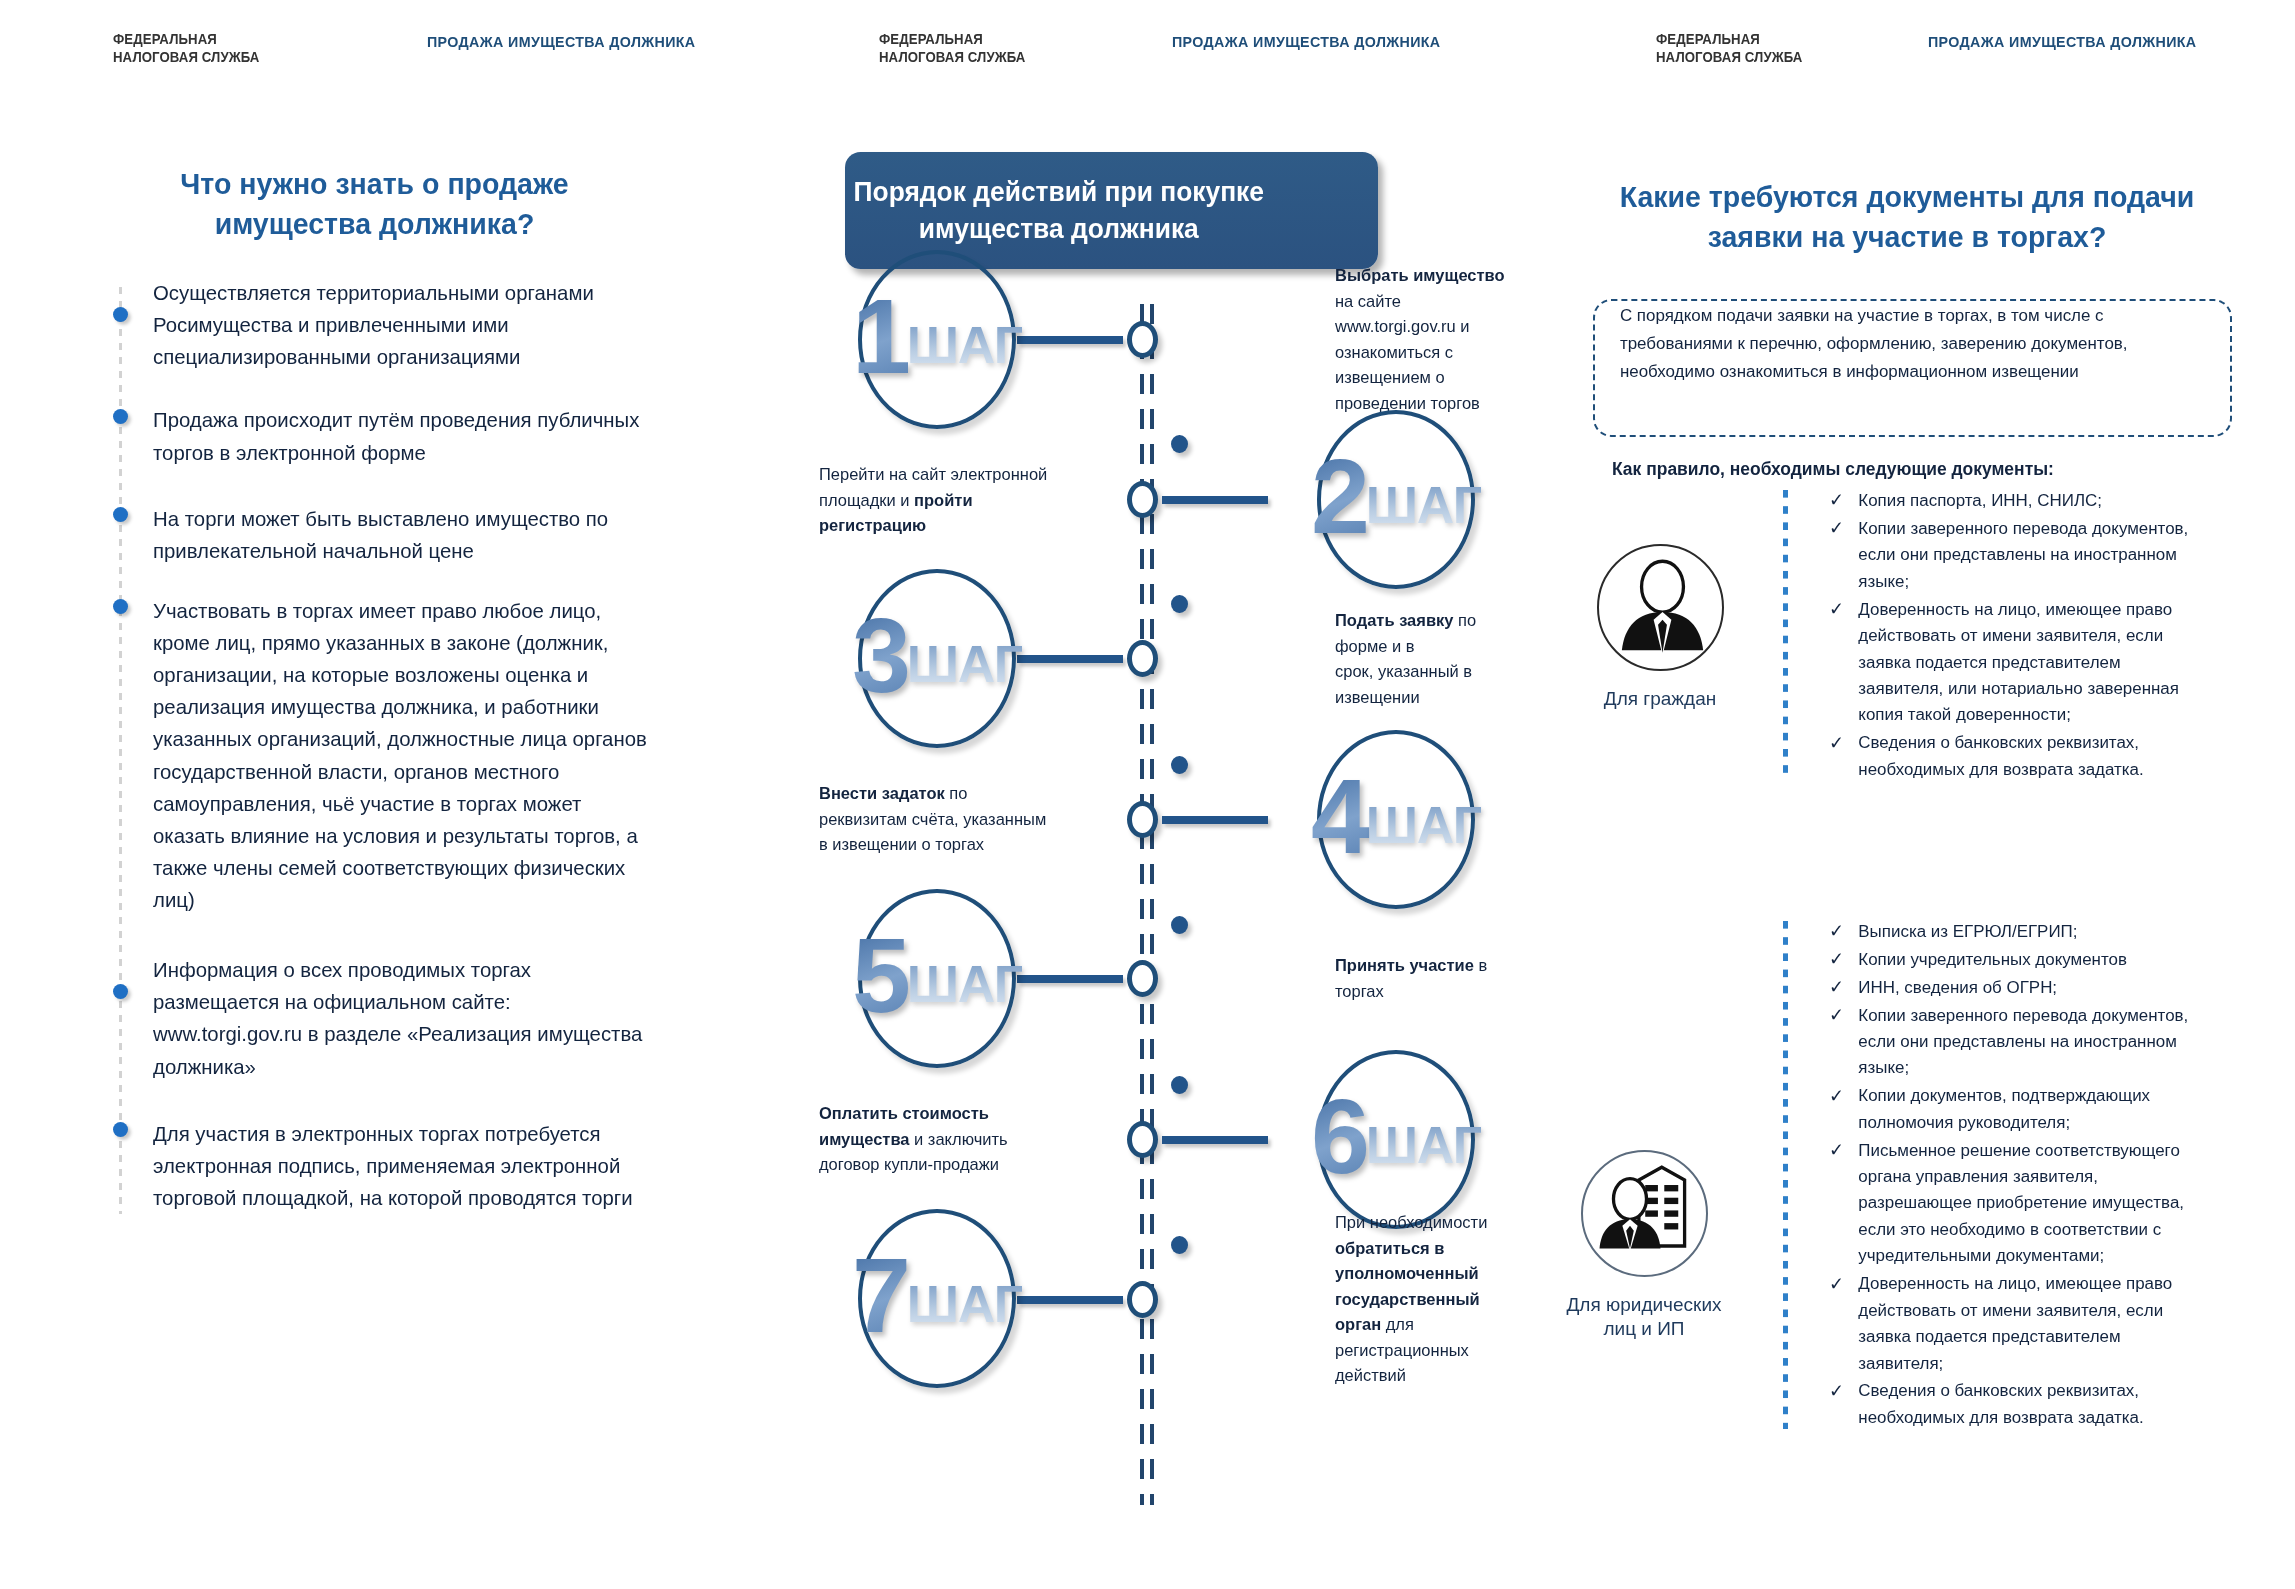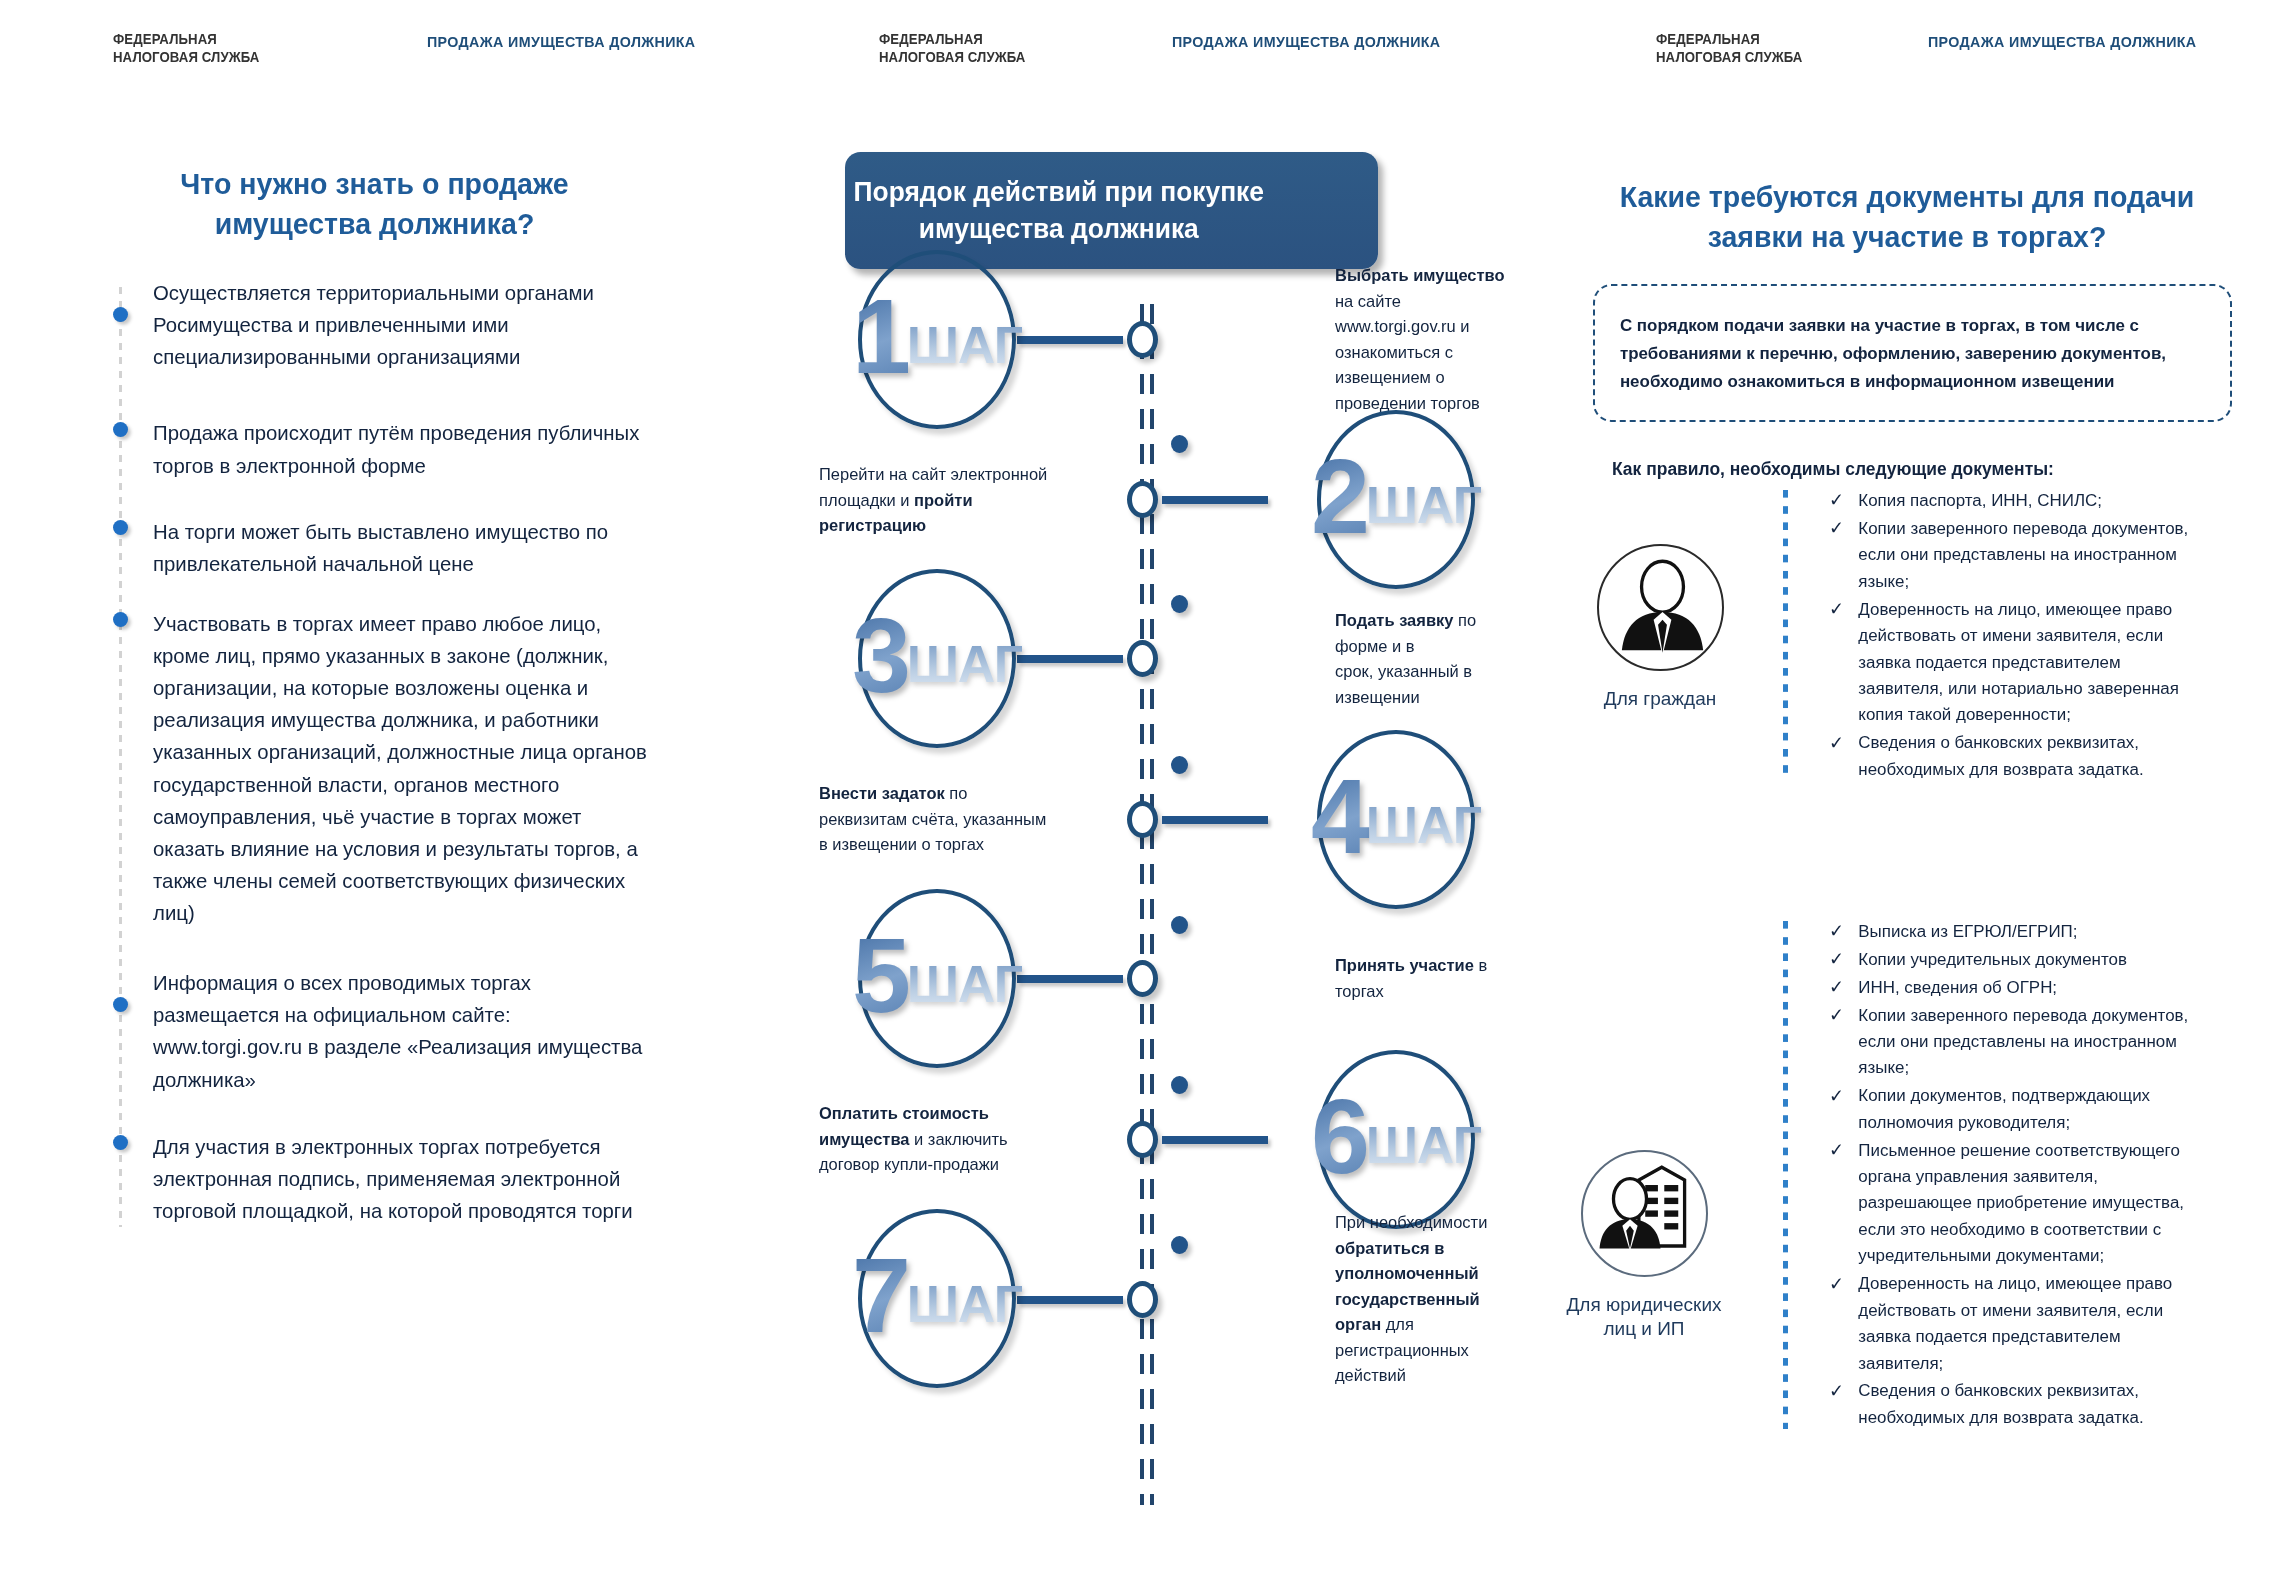--- a/index.html
+++ b/index.html
@@ -54,21 +54,21 @@
     font-size:21px; line-height:1.53; color:#13243f; white-space:pre-line;
     transform:scaleX(.97); transform-origin:left top;
   }
   
   #lb0 .dot { top:30px; }
   #lb1 .dot { top:4.2px; }
   #lb2 .dot { top:4.2px; }
   #lb3 .dot { top:4.2px; }
   #lb4 .dot { top:30px; }
   #lb5 .dot { top:4.2px; }
-  #lb0 { margin-bottom:44px; }
+  #lb0 { margin-bottom:31px; }
   #lb1 { margin-bottom:34px; }
   #lb2 { margin-bottom:28px; }
   #lb3 { margin-bottom:38px; }
   #lb4 { margin-bottom:35px; }
 
   
   #center-banner {
     position:absolute; left:845px; top:152px; width:533px; height:117px;
     background:linear-gradient(180deg,#2f5b87 0%,#2b5280 100%);
     border-radius:15.5px; box-shadow:5px 5.7px 6.4px rgba(0,0,0,.3);
@@ -127,23 +127,23 @@
   }
 
   .steptext {
     position:absolute; font-size:17px; line-height:1.5; color:#13243f;
     white-space:pre-line; transform:scaleX(.97); transform-origin:left top;
   }
   .steptext b { font-weight:bold; }
 
   
   #notice {
-    position:absolute; left:1593px; top:284px; width:639px; height:138px;
+    position:absolute; left:1593px; top:299px; width:639px; height:138px;
     border:2.8px dashed #1f4e79; border-radius:18.4px;
-    display:flex; align-items:center;font-weight:bold;
+    display:flex; 
   }
   #notice p {
     font-size:17.3px; line-height:1.62; color:#13243f; padding:0 25.4px;
     white-space:pre-line; transform:scaleX(.98); transform-origin:left center;
   }
   #asrule {
     position:absolute; left:1612px; top:459px;
     font-weight:bold; font-size:18px; color:#13243f;
     transform:scaleX(.97); transform-origin:left top;
   }

